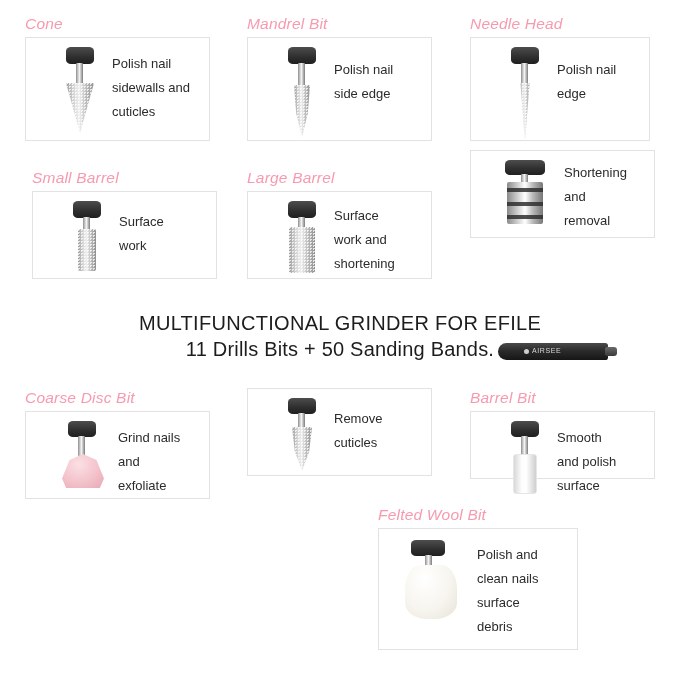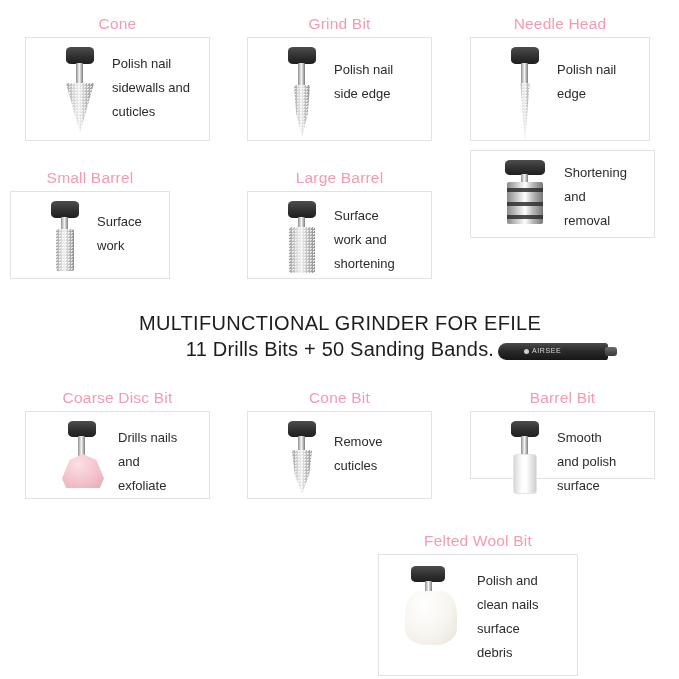--- a/index.html
+++ b/index.html
@@ -14,27 +14,27 @@
     position: relative;
     width: 679px; height: 679px;
     background: #fff;
   }
 
   
   .card {
     position: absolute;
   }
   .card-title {
-    text-align: center;
     color: #f79ab0;
     font-size: 15.5px;
     line-height: 19px;
     letter-spacing: .2px;
     white-space: pre-line;
     margin-bottom: 4px;
+    font-style: italic;
   }
   .card-box {
     position: relative;
     border: 1px solid #e2e2e2;
     background: #fff;
     width: 100%;
   }
   .card-desc {
     position: absolute;
     color: #2b2b2b;
@@ -175,21 +175,21 @@
         <div class="shank" style="left:20px; top:19px; height:22px;"></div>
         <div class="cone-tip grit" style="left:10px; top:39px; width:28px; height:50px;"></div>
       </div>
       <div class="card-desc" style="left:86px; top:14px; width:95px;">Polish nail
 sidewalls and
 cuticles</div>
     </div>
   </div>
 
   <div class="card" style="left:247px; top:14px; width:185px;">
-    <div class="card-title">Grind Bit</div>
+    <div class="card-title">Mandrel Bit</div>
     <div class="card-box" style="height:104px;">
       <div class="bit" style="left:30px; top:6px; width:46px; height:92px;">
         <div class="cap" style="left:10px; top:3px; width:28px; height:17px;"></div>
         <div class="shank" style="left:20px; top:19px; height:24px;"></div>
         <div class="flame-tip grit" style="left:16px; top:41px; width:16px; height:52px;"></div>
       </div>
       <div class="card-desc" style="left:86px; top:20px; width:95px;">Polish nail
 side edge</div>
     </div>
   </div>
@@ -200,21 +200,21 @@
       <div class="bit" style="left:30px; top:6px; width:46px; height:92px;">
         <div class="cap" style="left:10px; top:3px; width:28px; height:17px;"></div>
         <div class="shank" style="left:20px; top:19px; height:22px;"></div>
         <div class="needle-tip grit" style="left:18px; top:39px; width:12px; height:56px;"></div>
       </div>
       <div class="card-desc" style="left:86px; top:20px; width:95px;">Polish nail
 edge</div>
     </div>
   </div>
 
-  <div class="card" style="left:10px; top:168px; width:160px;">
+  <div class="card" style="left:32px; top:168px; width:185px;">
     <div class="card-title">Small Barrel</div>
     <div class="card-box" style="height:88px;">
       <div class="bit" style="left:30px; top:6px; width:46px; height:76px;">
         <div class="cap" style="left:10px; top:3px; width:28px; height:17px;"></div>
         <div class="shank" style="left:20px; top:19px; height:14px;"></div>
         <div class="barrel grit" style="left:15px; top:31px; width:18px; height:42px;"></div>
       </div>
       <div class="card-desc" style="left:86px; top:18px; width:95px;">Surface
 work</div>
     </div>
@@ -261,28 +261,27 @@
   </div>
 
   <div class="card" style="left:25px; top:388px; width:185px;">
     <div class="card-title">Coarse Disc Bit</div>
     <div class="card-box" style="height:88px;">
       <div class="bit" style="left:26px; top:6px; width:60px; height:76px;">
         <div class="cap" style="left:16px; top:3px; width:28px; height:16px;"></div>
         <div class="shank" style="left:26px; top:18px; height:20px;"></div>
         <div class="pink-disc" style="left:10px; top:36px; width:42px; height:34px;"></div>
       </div>
-      <div class="card-desc" style="left:92px; top:14px; width:88px;">Drills nails
+      <div class="card-desc" style="left:92px; top:14px; width:88px;">Grind nails
 and
 exfoliate</div>
     </div>
   </div>
 
   <div class="card" style="left:247px; top:388px; width:185px;">
-    <div class="card-title">Cone Bit</div>
     <div class="card-box" style="height:88px;">
       <div class="bit" style="left:30px; top:6px; width:46px; height:76px;">
         <div class="cap" style="left:10px; top:3px; width:28px; height:16px;"></div>
         <div class="shank" style="left:20px; top:18px; height:16px;"></div>
         <div class="flame-tip grit" style="left:14px; top:32px; width:20px; height:44px;"></div>
       </div>
       <div class="card-desc" style="left:86px; top:18px; width:95px;">Remove
 cuticles</div>
     </div>
   </div>
@@ -295,21 +294,21 @@
         <div class="shank" style="left:20px; top:18px; height:20px;"></div>
         <div class="white-barrel" style="left:12px; top:36px; width:24px; height:40px;"></div>
       </div>
       <div class="card-desc" style="left:86px; top:14px; width:95px;">Smooth
 and polish
 surface</div>
     </div>
   </div>
 
 
-  <div class="card" style="left:378px; top:531px; width:200px;">
+  <div class="card" style="left:378px; top:505px; width:200px;">
     <div class="card-title">Felted Wool Bit</div>
     <div class="card-box" style="height:122px;">
       <div class="bit" style="left:16px; top:8px; width:72px; height:84px;">
         <div class="cap" style="left:16px; top:3px; width:34px; height:16px;"></div>
         <div class="shank" style="left:30px; top:18px; height:12px;"></div>
         <div class="wool" style="left:10px; top:28px; width:52px; height:54px;"></div>
       </div>
       <div class="card-desc" style="left:98px; top:14px; width:95px;">Polish and
 clean nails
 surface

